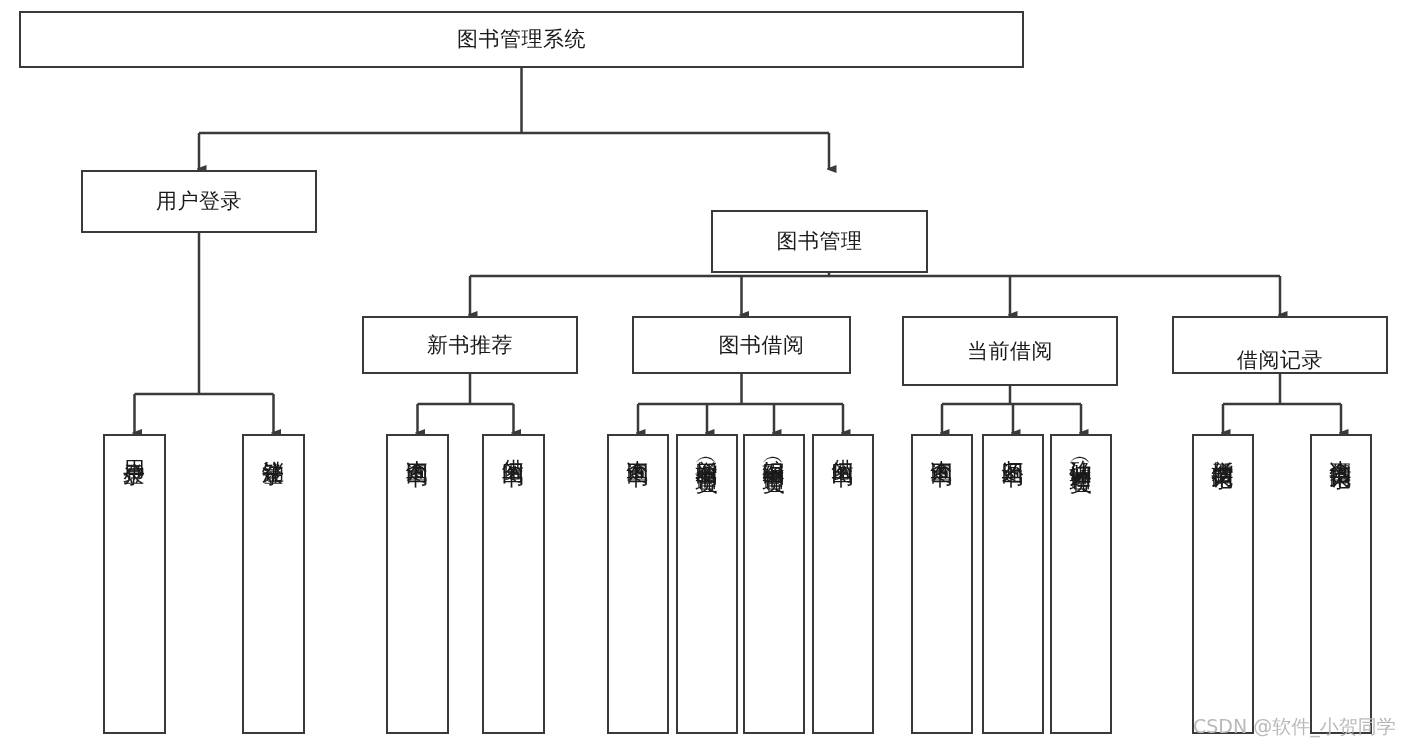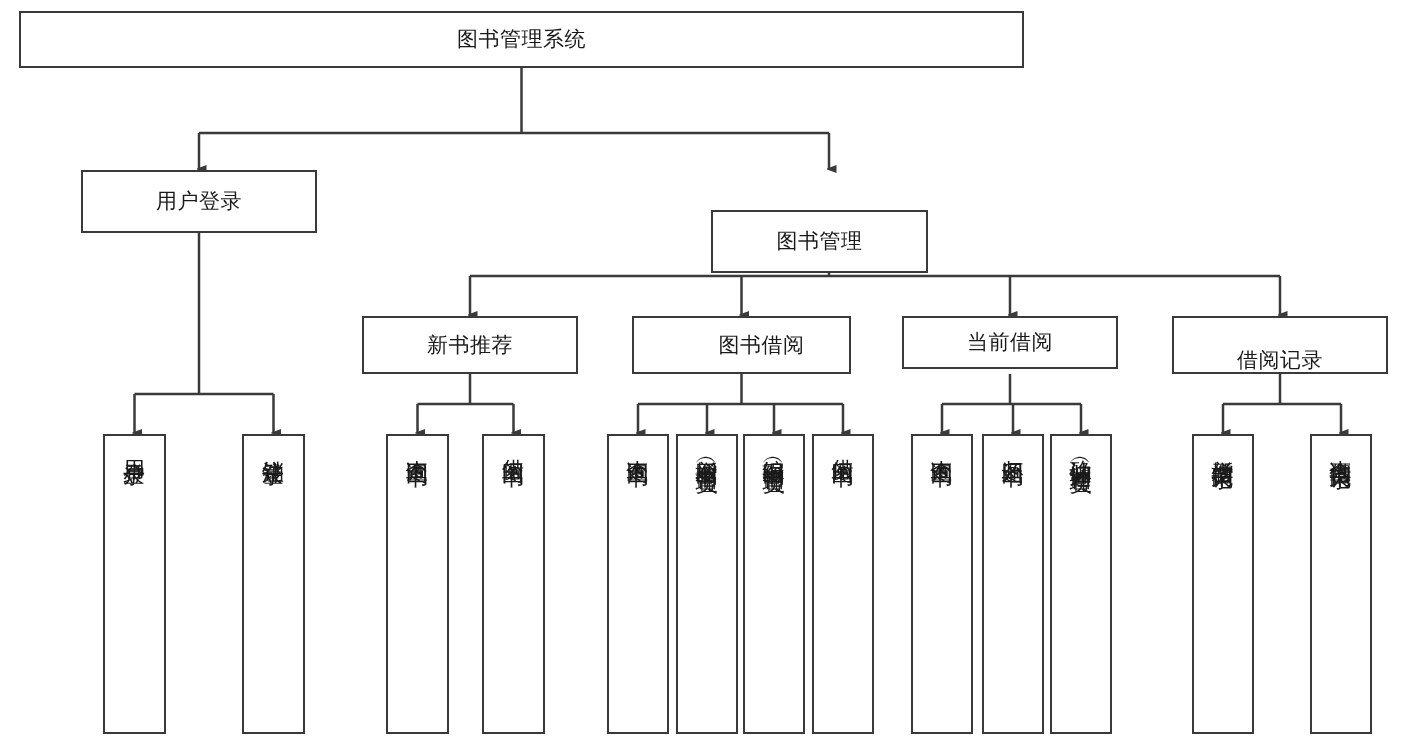--- a/index.html
+++ b/index.html
@@ -122,21 +122,21 @@
       </div>
       <div class="node horiz" style="left: 711px; top: 170px; width: 217px; height: 63px; border-color: rgb(58, 58, 58); margin-top: 40px;">
         <span class="label">图书管理</span>
       </div>
       <div class="node horiz" style="left: 362px; top: 316px; width: 216px; height: 58px; border-color: rgb(58, 58, 58); align-items: center;">
         <span class="label">新书推荐</span>
       </div>
       <div class="node horiz" style="left: 632px; top: 316px; width: 219px; height: 58px; border-color: rgb(58, 58, 58); padding-left: 40px;">
         <span class="label">图书借阅</span>
       </div>
-      <div class="node horiz" style="left: 902px; top: 316px; width: 216px; height: 53px; border-color: rgb(58, 58, 58);">
+      <div class="node horiz" style="left: 902px; top: 316px; width: 216px; height: 70px; border-color: rgb(58, 58, 58);">
         <span class="label">当前借阅</span>
       </div>
       <div class="node horiz" style="left: 1172px; top: 316px; width: 216px; height: 58px; border-color: rgb(58, 58, 58); align-items: flex-end;">
         <span class="label">借阅记录</span>
       </div>
       <div class="node vert" style="left: 103px; top: 434px; width: 63px; height: 300px; border-color: rgb(58, 58, 58);">
         <span class="label">用户登录</span>
       </div>
       <div class="node vert" style="left: 242px; top: 434px; width: 63px; height: 300px; border-color: rgb(58, 58, 58);">
         <span class="label">注销登录</span>
@@ -169,13 +169,14 @@
         <span class="label">确认归还（管理员）</span>
       </div>
       <div class="node vert" style="left: 1192px; top: 434px; width: 62px; height: 300px; border-color: rgb(58, 58, 58);">
         <span class="label">新增借阅记录</span>
       </div>
       <div class="node vert" style="left: 1310px; top: 434px; width: 62px; height: 300px; border-color: rgb(58, 58, 58);">
         <span class="label">查询借阅记录</span>
       </div>
     </div>
 
+  <div class="watermark" style="left: 1193px; top: 714px; color: rgb(185, 185, 185);">CSDN @软件_小贺同学</div>
 </div>
 
 </body></html>

